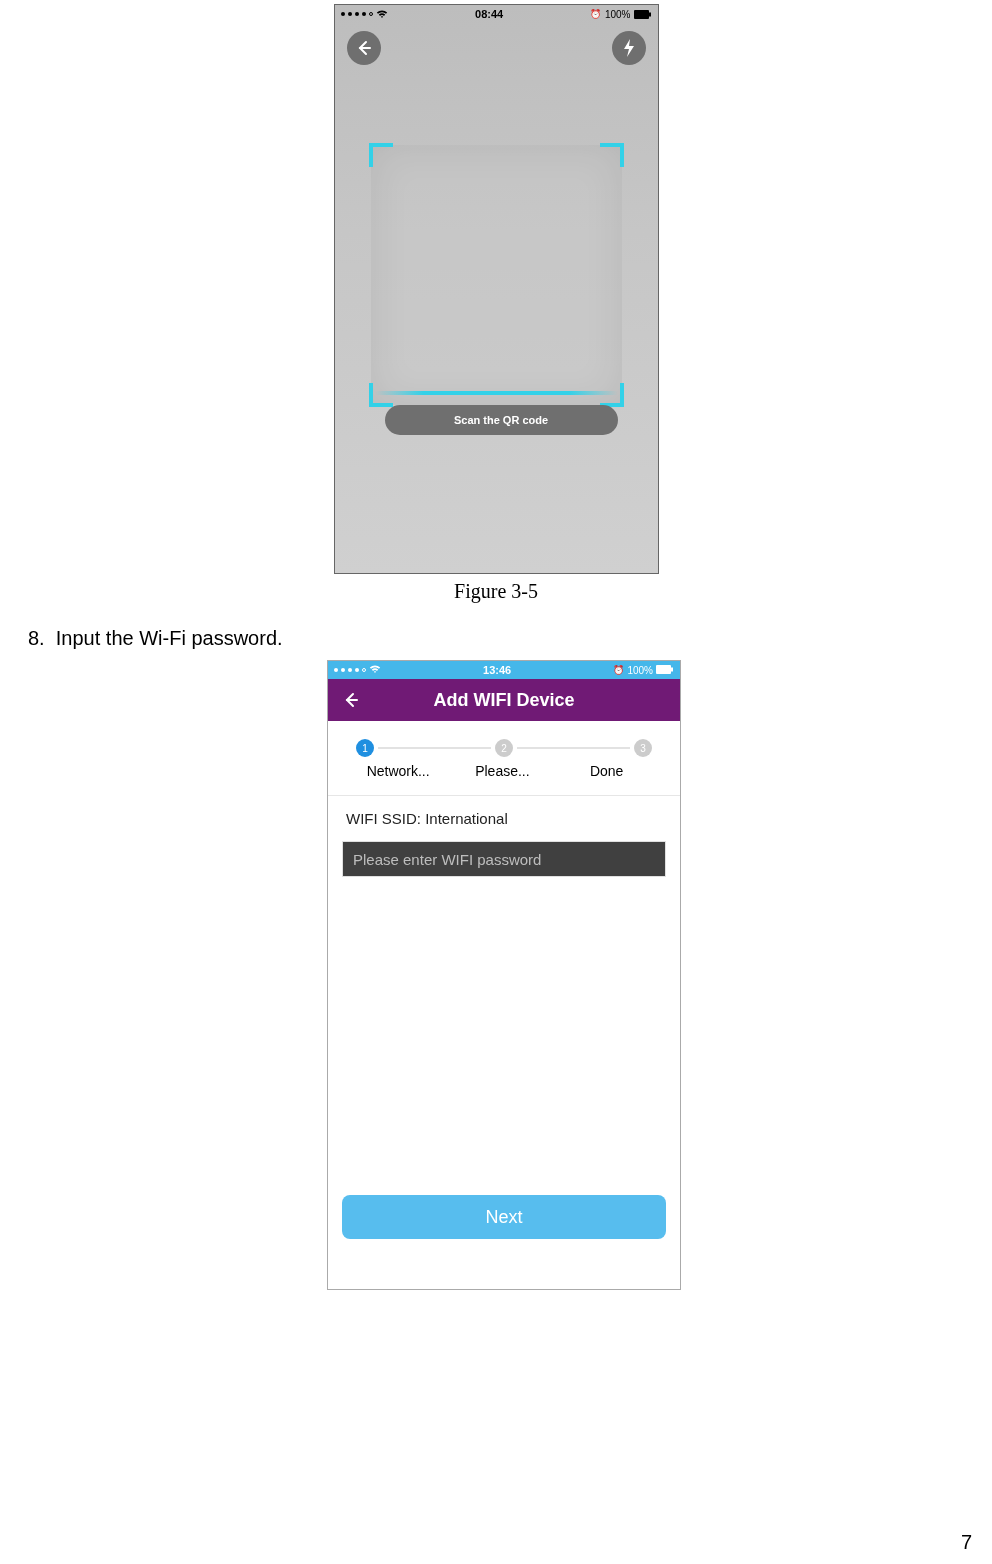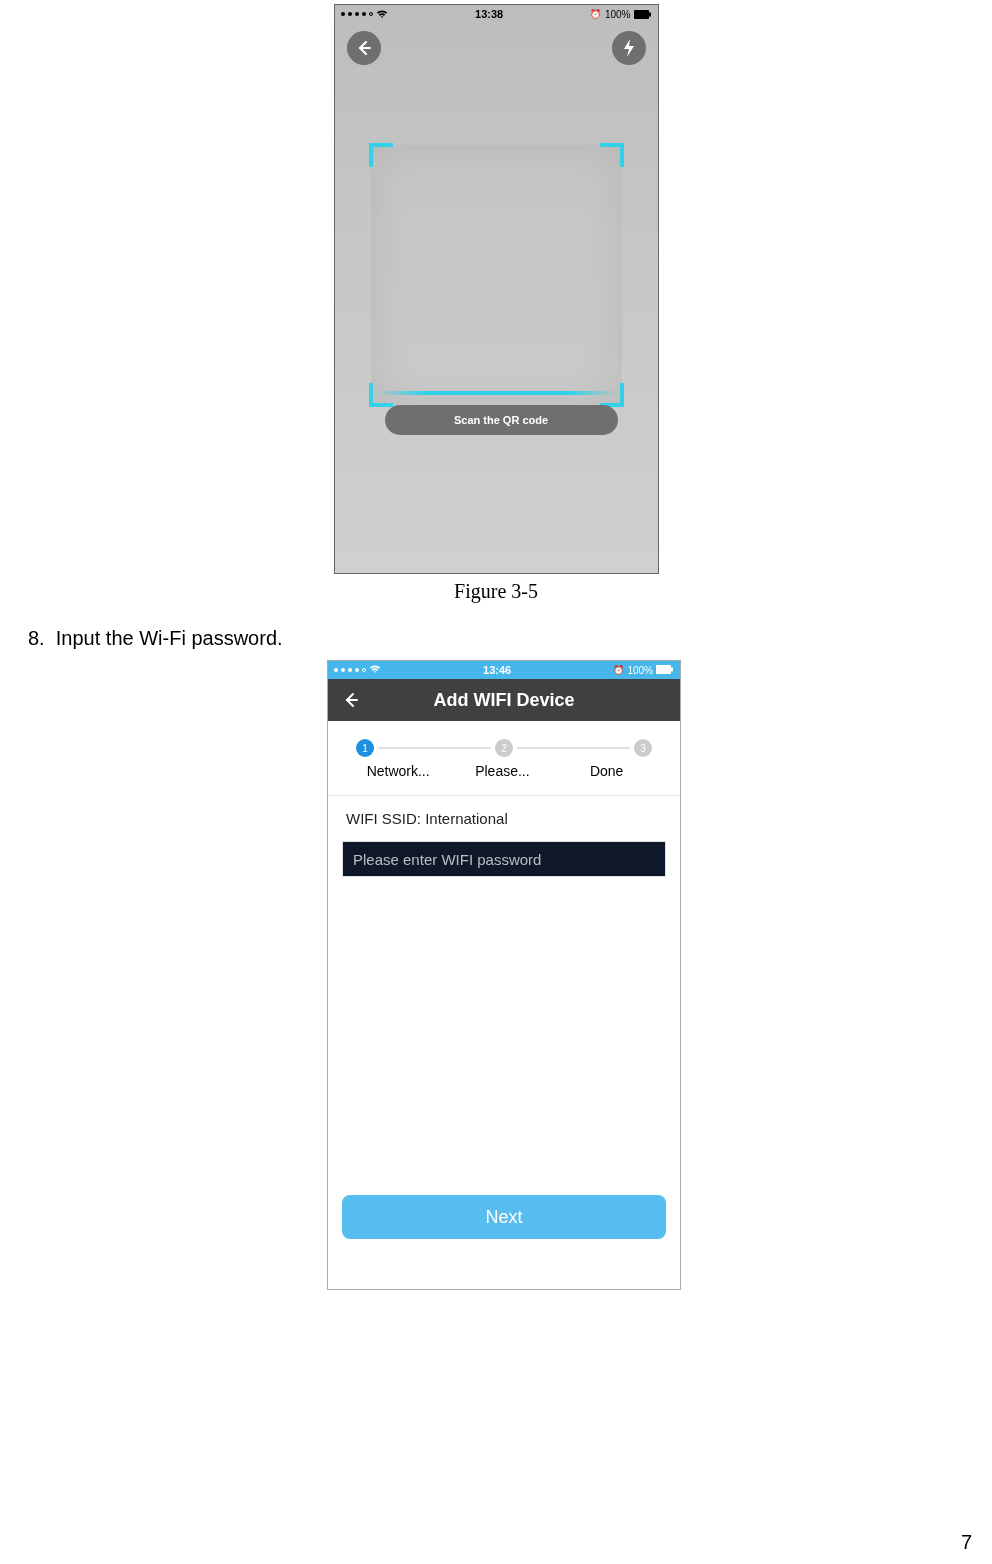--- a/index.html
+++ b/index.html
@@ -133,21 +133,21 @@
     background:#45b7ea;
     color:#fff;
     font-size:10px;
     display:flex; align-items:center; justify-content:space-between;
     padding:0 6px;
   }
   .status-bar-blue .status-dot { background:#fff; }
   .status-bar-blue .status-dot.empty { background:transparent; border:1px solid #fff; }
   .nav-bar {
     height: 42px;
-    background:#404040;
+    background:#701a75;
     color:#fff;
     display:flex;
     align-items:center;
     justify-content:center;
     position:relative;
     font-size:18px;
     font-weight:700;
   }
   .nav-back {
     position:absolute; left:8px; top:0; bottom:0;
@@ -184,21 +184,21 @@
 
   .ssid-row {
     padding: 14px 18px 8px 18px;
     font-size:15px;
     color:#222;
   }
   .pw-input {
     margin: 6px 14px 0 14px;
     height:36px;
     border:1px solid #e0e0e0;
-    background:#0f172a;
+    background:#404040;
     padding:0 10px;
     font-size:15px;
     color:#bdbdbd;
     display:flex; align-items:center;
   }
 
   .spacer { flex:1; }
 
   .next-btn {
     margin: 0 14px 50px 14px;
@@ -225,21 +225,21 @@
             <span class="status-dot"></span>
             <span class="status-dot"></span>
             <span class="status-dot"></span>
             <span class="status-dot empty"></span>
           <span class="wifi-icon-dark">
             <svg width="12" height="10" viewBox="0 0 12 10">
                 <path d="M6 9 L7.2 7.6 A2 2 0 0 0 4.8 7.6 Z M2.8 5.6 A5 5 0 0 1 9.2 5.6 L8 7 A3 3 0 0 0 4 7 Z M0.8 3.4 A8 8 0 0 1 11.2 3.4 L10 4.8 A6 6 0 0 0 2 4.8 Z" fill="#000"></path>
               </svg>
           </span>
         </div>
-        <div class="status-center">13:38</div>
+        <div class="status-center">08:44</div>
         <div class="status-right">
           <span style="font-size:9px;">⏰</span>
           <span>100%</span>
           <span class="battery-icon-dark">
             <svg width="18" height="9" viewBox="0 0 18 9">
                 <rect x="0" y="0" width="15" height="9" rx="1" fill="#000"></rect>
                 <rect x="15" y="2.5" width="2" height="4" fill="#000"></rect>
               </svg>
           </span>
         </div>

